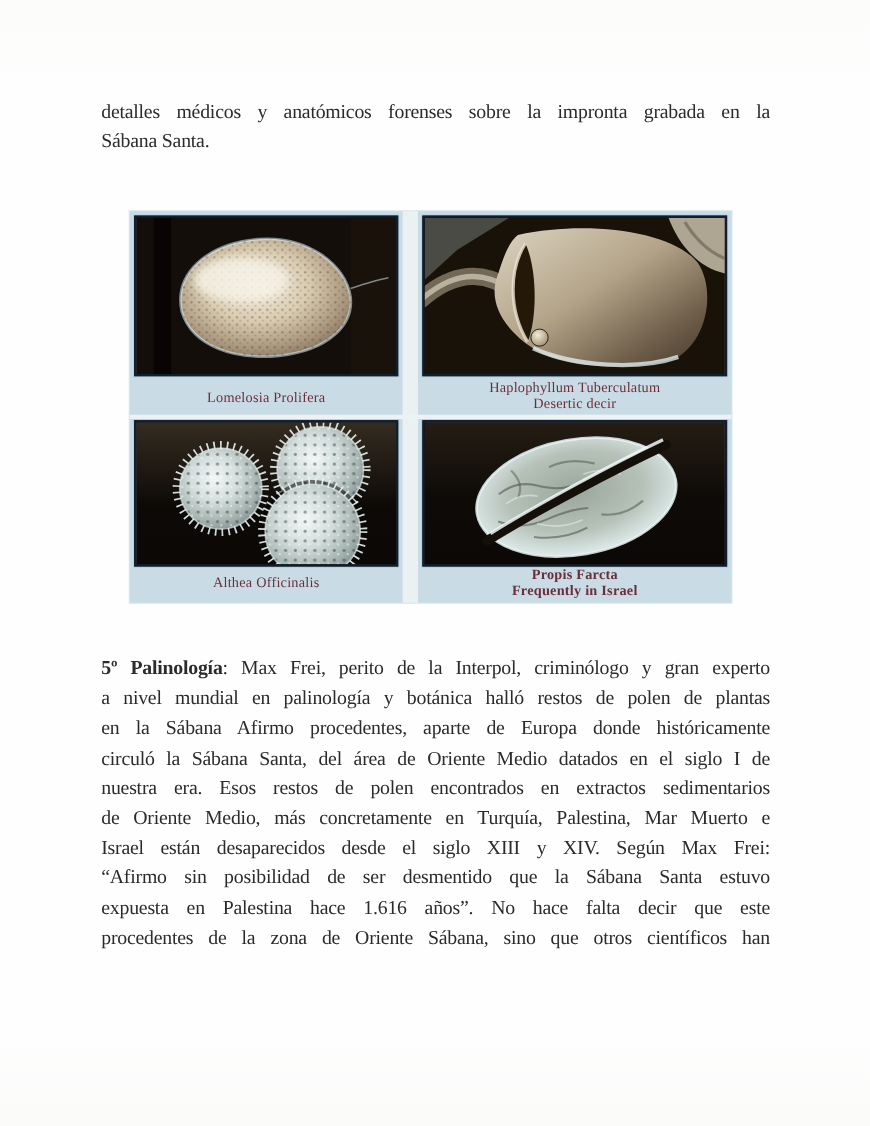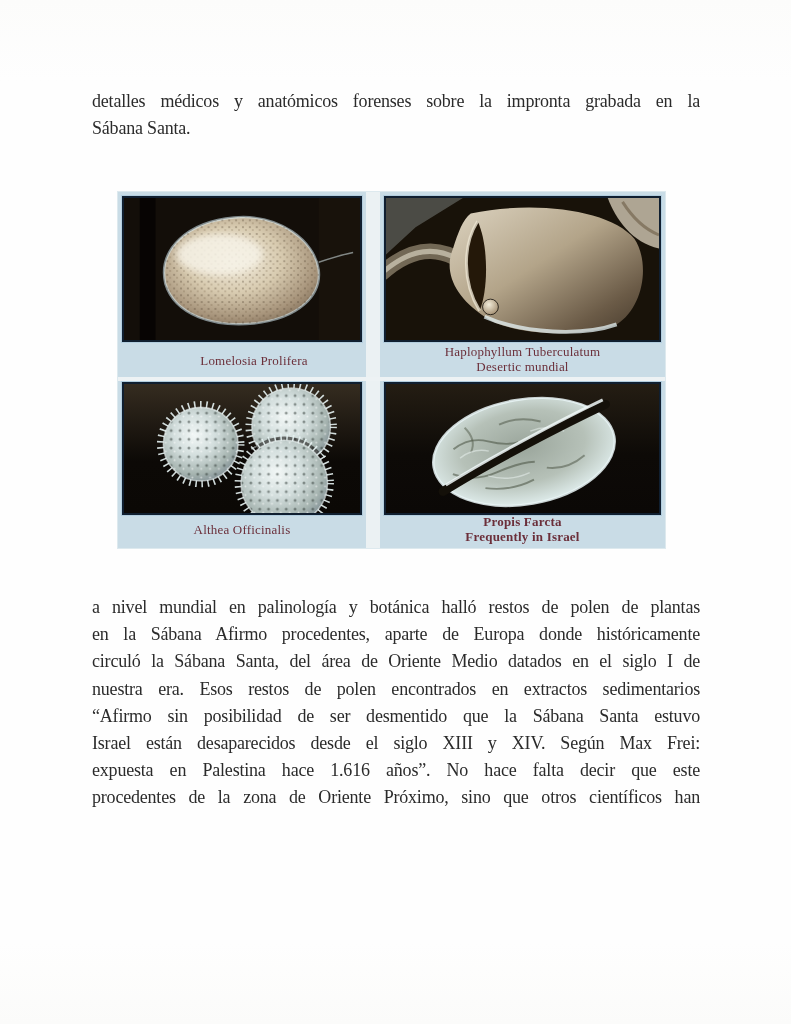--- a/index.html
+++ b/index.html
@@ -55,21 +55,21 @@
   .photo-br{left:266px;top:190px;width:277px;height:133px;}
   .caption{
     position:absolute;
     color:#6b2f3a;
     font-size:13px;
     line-height:15px;
     text-align:center;
     letter-spacing:0.2px;
     font-family:"Liberation Serif", serif;
   }
-  .cap-tl{left:16px;top:156px;width:240px;height:26px;line-height:26px;}
+  .cap-tl{left:4px;top:156px;width:240px;height:26px;line-height:26px;}
   .cap-tr{left:266px;top:152px;width:277px;height:29px;}
   .cap-bl{left:4px;top:326px;width:240px;height:24px;line-height:24px;}
   .cap-br{left:266px;top:322px;width:277px;height:32px;font-weight:bold;}
 </style>
 </head>
 <body>
 
 <div class="page">
 
   <div class="para" style="top:88px">
@@ -133,21 +133,21 @@
         <path d="M100,122 C140,140 200,142 234,130" stroke="#e4f1f4" stroke-width="4" fill="none" opacity="0.75"></path>
         <path d="M93,24 C78,48 77,86 95,116 C104,94 104,48 93,24 Z" fill="#241809"></path>
         <path d="M93,24 C78,48 77,86 95,116" stroke="#ece5d2" stroke-width="3" fill="none" opacity="0.8"></path>
         <circle cx="106" cy="112" r="8" fill="url(#g-tr-sph)" stroke="#0e0a06" stroke-width="0.8"></circle>
         <path d="M225,0 L277,0 L277,52 C250,46 233,22 225,0 Z" fill="#c9c0ac" opacity="0.85"></path>
         <path d="M240,4 C250,20 262,32 277,38" stroke="#6b5b45" stroke-width="3" fill="none" opacity="0.6"></path>
       </svg>
     </div>
     <div class="caption cap-tr">
       <div>Haplophyllum Tuberculatum</div>
-      <div>Desertic mundial</div>
+      <div>Desertic decir</div>
     </div>
 
     <div class="photo photo-bl">
       <svg viewBox="0 0 240 133" preserveAspectRatio="none">
         <defs>
           <radialGradient id="g-bl" cx="42%" cy="38%" r="70%">
             <stop offset="0%" stop-color="#f2f7f6"></stop>
             <stop offset="40%" stop-color="#d3dedd"></stop>
             <stop offset="75%" stop-color="#a6b4b0"></stop>
             <stop offset="100%" stop-color="#79878f"></stop>
@@ -220,23 +220,25 @@
         </g>
       </svg>
     </div>
     <div class="caption cap-br">
       <div>Propis Farcta</div>
       <div>Frequently in Israel</div>
     </div>
   </div>
 
   <div class="para" style="top:594px">
+    <div class="line just"><b>5º Palinología</b><span>: Max Frei, perito de la Interpol, criminólogo y gran experto</span></div>
     <div class="line just">a nivel mundial en palinología y botánica halló restos de polen de plantas</div>
     <div class="line just">en la Sábana Afirmo procedentes, aparte de Europa donde históricamente</div>
     <div class="line just">circuló la Sábana Santa, del área de Oriente Medio datados en el siglo I de</div>
     <div class="line just">nuestra era. Esos restos de polen encontrados en extractos sedimentarios</div>
+    <div class="line just">de Oriente Medio, más concretamente en Turquía, Palestina, Mar Muerto e</div>
+    <div class="line just">Israel están desaparecidos desde el siglo XIII y XIV. Según Max Frei:</div>
     <div class="line just">“Afirmo sin posibilidad de ser desmentido que la Sábana Santa estuvo</div>
-    <div class="line just">Israel están desaparecidos desde el siglo XIII y XIV. Según Max Frei:</div>
     <div class="line just">expuesta en Palestina hace 1.616 años”. No hace falta decir que este</div>
-    <div class="line just">procedentes de la zona de Oriente Próximo, sino que otros científicos han</div>
+    <div class="line just">procedentes de la zona de Oriente Sábana, sino que otros científicos han</div>
   </div>
 
 </div>
 
 </body></html>

